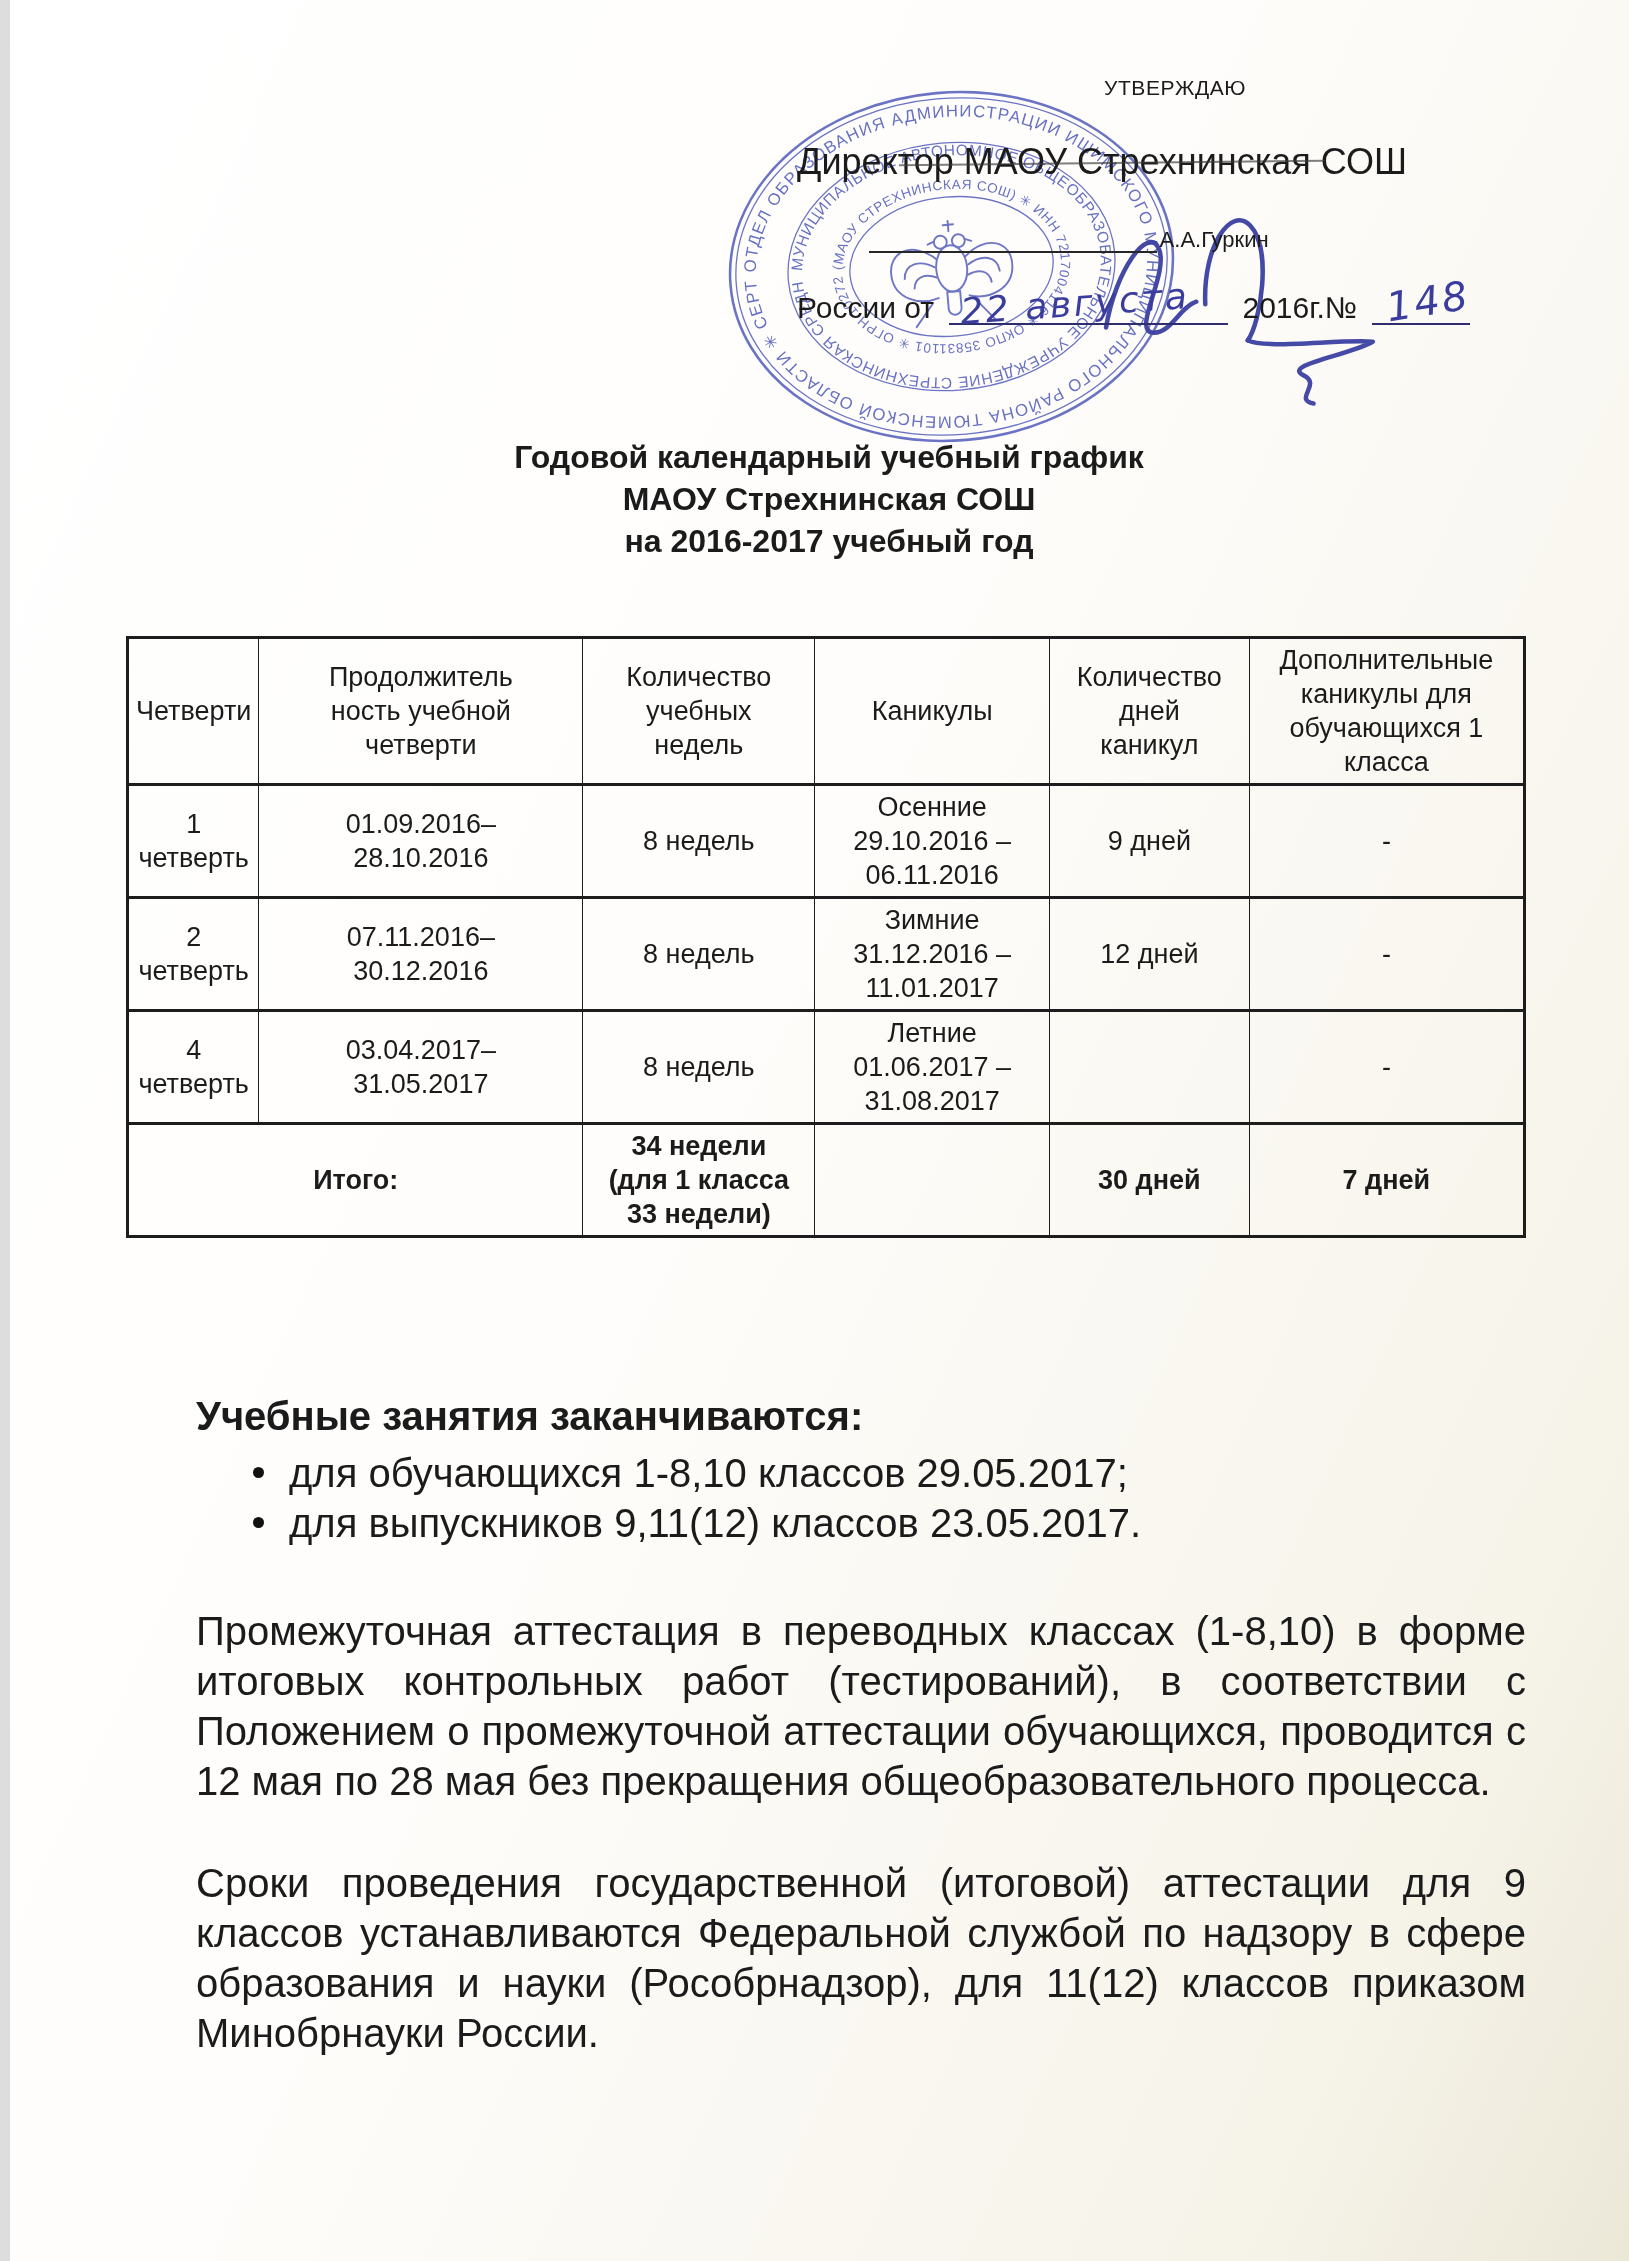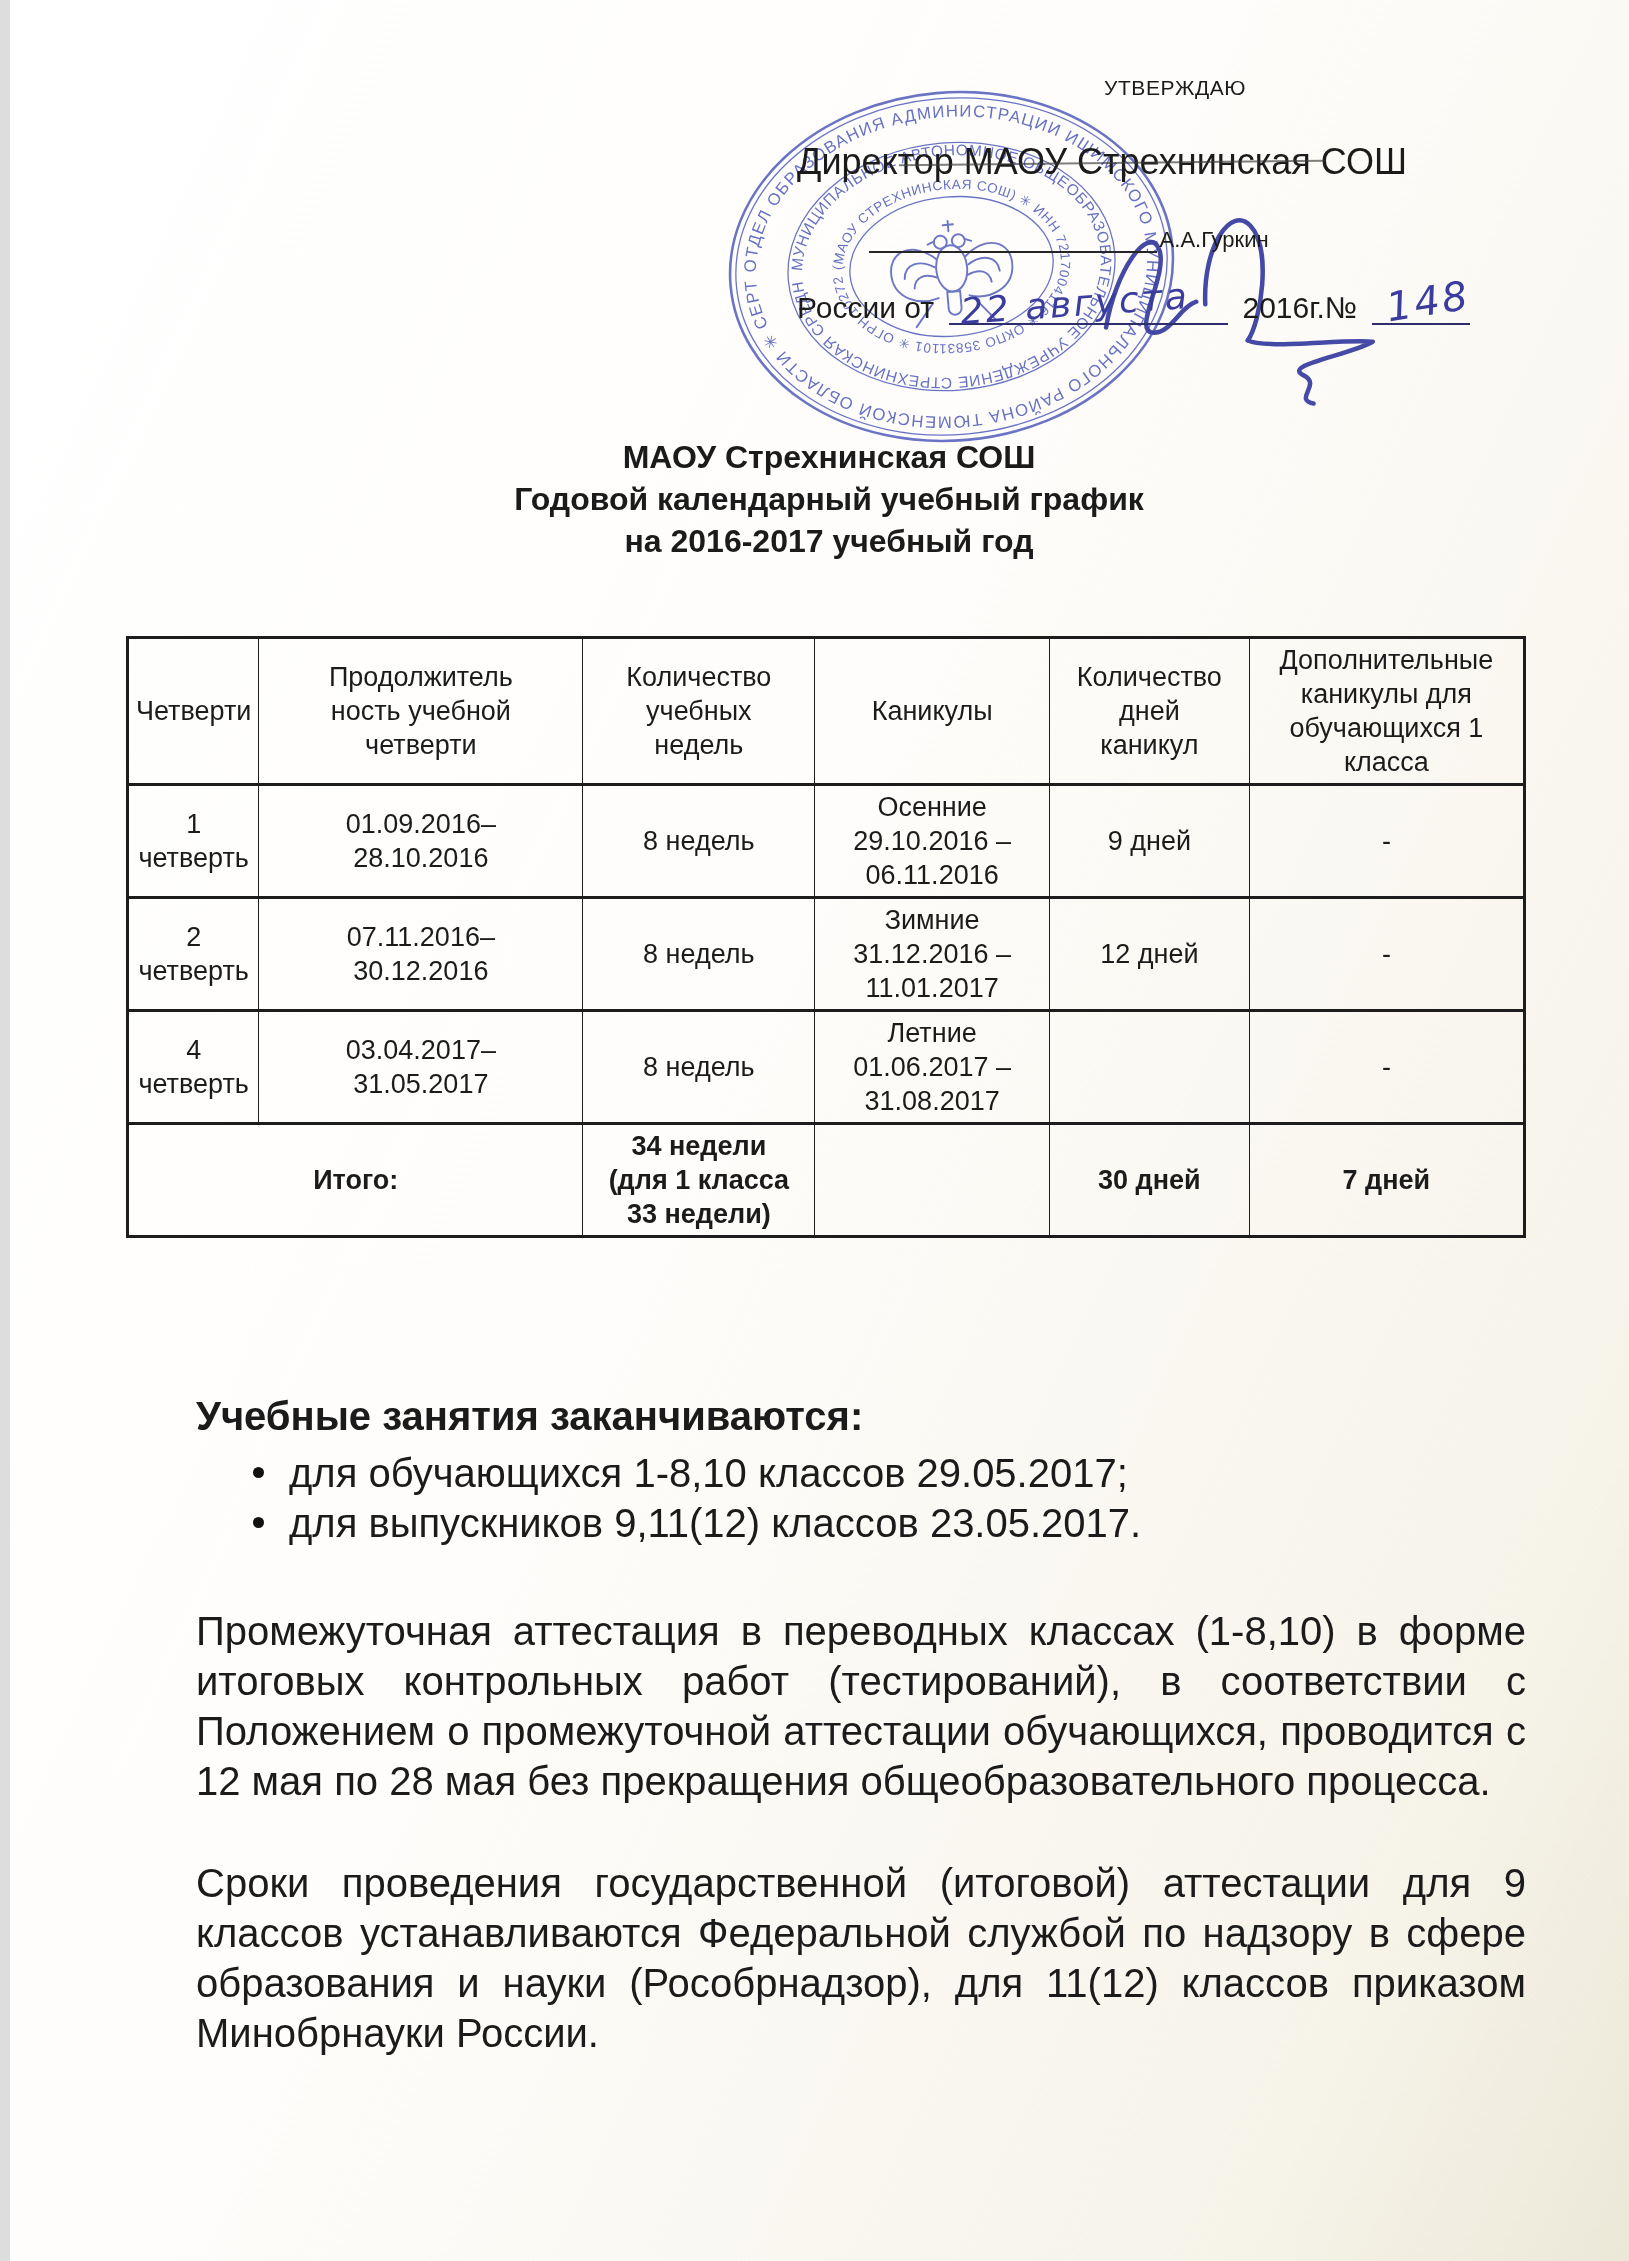--- a/index.html
+++ b/index.html
@@ -145,22 +145,22 @@
     <span class="order-blank date">
       <span class="ink">22 августа</span>
     </span>
     <span>2016г.№</span>
     <span class="order-blank num">
       <span class="ink">148</span>
     </span>
   </div>
 
   <div class="title-block">
+    <div>Годовой календарный учебный график</div>
     <div>МАОУ Стрехнинская СОШ</div>
-    <div>Годовой календарный учебный график</div>
     <div>на 2016-2017 учебный год</div>
   </div>
 
   <table class="schedule">
     <colgroup>
       <col style="width:9.4%">
         <col style="width:23.2%">
         <col style="width:16.6%">
       <col style="width:16.8%">
         <col style="width:14.3%">

